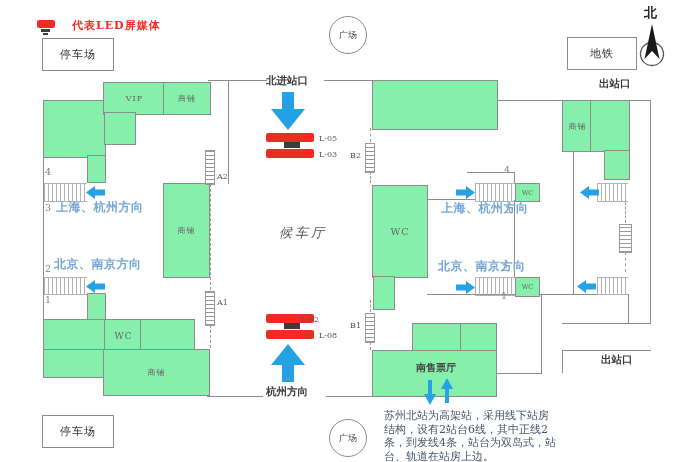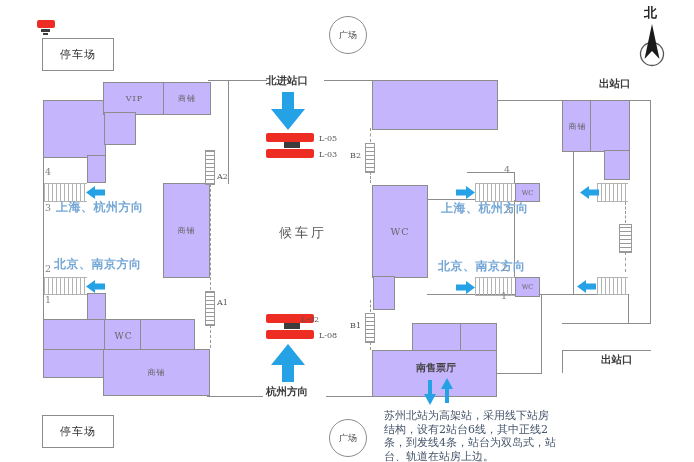--- a/index.html
+++ b/index.html
@@ -2,41 +2,41 @@
 <html style="--red: #ED2D24; --blue: #25A2E5; --dirblue: #74A6D6; --wall: #8C8C8C; --note: #44546A;"><head>
 <meta charset="utf-8">
 <style>
   :root{
     --red:#ED2D24; --blue:#25A2E5; --dirblue:#74A6D6; --wall:#8C8C8C; --note:#44546A;
   }
   html,body{margin:0;padding:0;background:#fff;}
   .canvas{position:relative;width:694px;height:462px;background:#fff;overflow:hidden;
           font-family:"DejaVu Serif","Liberation Serif",serif;}
   .w{position:absolute;background:var(--wall);}
-  .room{position:absolute;border:1px solid var(--wall);background:#c4b5fd;display:flex;
+  .room{position:absolute;border:1px solid var(--wall);background:#86efac;display:flex;
         align-items:center;justify-content:center;color:#666;font-size:8px;letter-spacing:1px;}
   .obox{position:absolute;border:1px solid var(--wall);background:#fff;display:flex;
         align-items:center;justify-content:center;color:#333;font-size:11px;letter-spacing:1px;}
   .circle{position:absolute;border:1px solid var(--wall);border-radius:50%;background:#fff;
         display:flex;align-items:center;justify-content:center;color:#444;font-size:9px;}
   .t{position:absolute;color:#3A3A3A;font-size:10.5px;font-weight:600;white-space:nowrap;}
   .num{position:absolute;color:#7F7F7F;font-size:9.5px;}
   .dir{position:absolute;color:var(--dirblue);font-size:12px;font-weight:600;white-space:nowrap;letter-spacing:0.5px;}
   .ll{position:absolute;color:#555;font-size:8px;white-space:nowrap;}
   .hatch{position:absolute;background:repeating-linear-gradient(90deg,#b3b3b3 0 1px,transparent 1px 4px);
          border-top:1px solid #b3b3b3;border-bottom:1px solid #b3b3b3;}
   .ladder{position:absolute;border:1px solid #999;
          background:repeating-linear-gradient(0deg,#999 0 1px,transparent 1px 4px);}
   .vdash{position:absolute;width:0;border-left:1px dashed #999;}
   .led{position:absolute;background:var(--red);border-radius:2px;}
   .ledc{position:absolute;background:#3c3c3c;}
   .note{position:absolute;left:384px;top:409px;width:172px;font-size:11px;line-height:13.5px;
         color:var(--note);}
   .legend-lbl{position:absolute;color:var(--red);font-size:11px;font-weight:700;letter-spacing:1px;}
-  .hall{position:absolute;color:#555;font-size:13px;letter-spacing:3px;white-space:nowrap;}
+  .hall{position:absolute;color:#555;font-size:13px;letter-spacing:3px;white-space:nowrap;font-style:italic;}
   svg{position:absolute;display:block;}
 </style>
 </head>
 <body>
 
 <div class="canvas">
 
   <div class="w" style="left:208px;top:80px;width:59px;height:1px"></div>
   <div class="w" style="left:324px;top:80px;width:49px;height:1px"></div>
   <div class="w" style="left:228px;top:81px;width:1px;height:103px"></div>
@@ -76,27 +76,29 @@
   <div class="room" style="left:140px;top:319px;width:53px;height:31px"></div>
   <div class="room" style="left:43px;top:349px;width:61px;height:27px"></div>
   <div class="room" style="left:103px;top:349px;width:105px;height:45px">商铺</div>
   <div class="room" style="left:515px;top:183px;width:23px;height:17px;font-size:6.5px;letter-spacing:0">WC</div>
   <div class="room" style="left:515px;top:277px;width:23px;height:18px;font-size:6.5px;letter-spacing:0">WC</div>
   <div class="room" style="left:412px;top:323px;width:83px;height:27px"></div>
   <div class="w" style="left:460px;top:323px;width:1px;height:27px"></div>
   <div class="room" style="left:372px;top:350px;width:123px;height:45px"></div>
 
   <div class="obox" style="left:42px;top:38px;width:70px;height:31px">停车场</div>
+  <div class="obox" style="left:567px;top:37px;width:68px;height:31px">地铁</div>
   <div class="obox" style="left:42px;top:415px;width:70px;height:31px">停车场</div>
   <div class="circle" style="left:329px;top:16px;width:36px;height:36px">广场</div>
   <div class="circle" style="left:329px;top:419px;width:36px;height:36px">广场</div>
 
   <div class="led" style="left:37px;top:20px;width:18px;height:8px"></div>
   <div class="ledc" style="left:41px;top:29px;width:9px;height:3px"></div>
   <div class="ledc" style="left:43px;top:33px;width:5px;height:2px"></div>
+  <div class="legend-lbl" style="left:72px;top:18px">代表LED屏媒体</div>
 
   <div class="t" style="left:644px;top:4px;font-size:13px;color:#222">北</div>
   <svg style="left:639px;top:24px" width="26" height="50" viewBox="0 0 26 50">
     <circle cx="13" cy="30" r="11.5" fill="none" stroke="#555" stroke-width="1.3"></circle>
     <path d="M13 0 L20.5 35 L13 27 L5.5 35 Z" fill="#1a1a1a"></path>
   </svg>
 
   <div class="t" style="left:266px;top:74px">北进站口</div>
   <div class="t" style="left:599px;top:77px">出站口</div>
   <div class="t" style="left:601px;top:353px">出站口</div>

